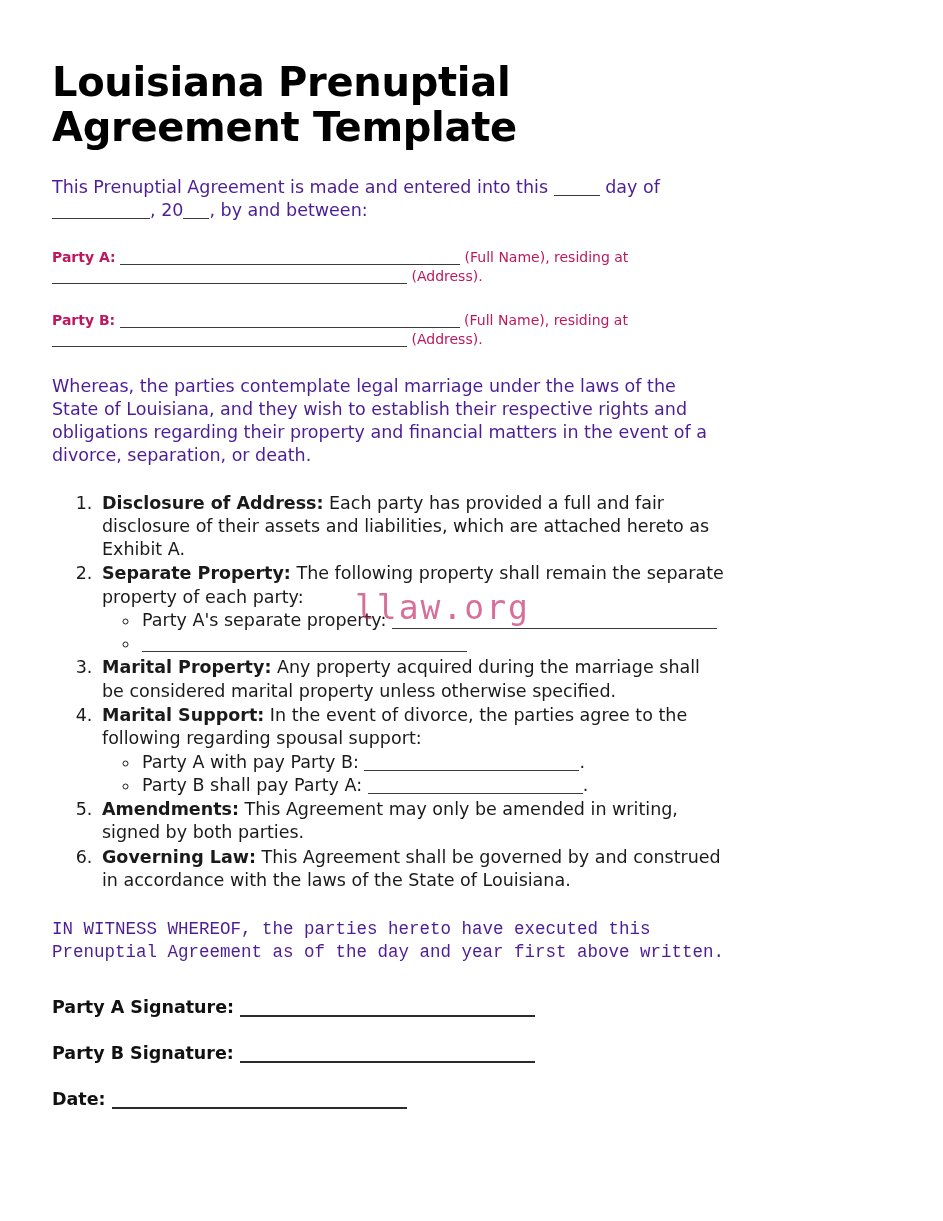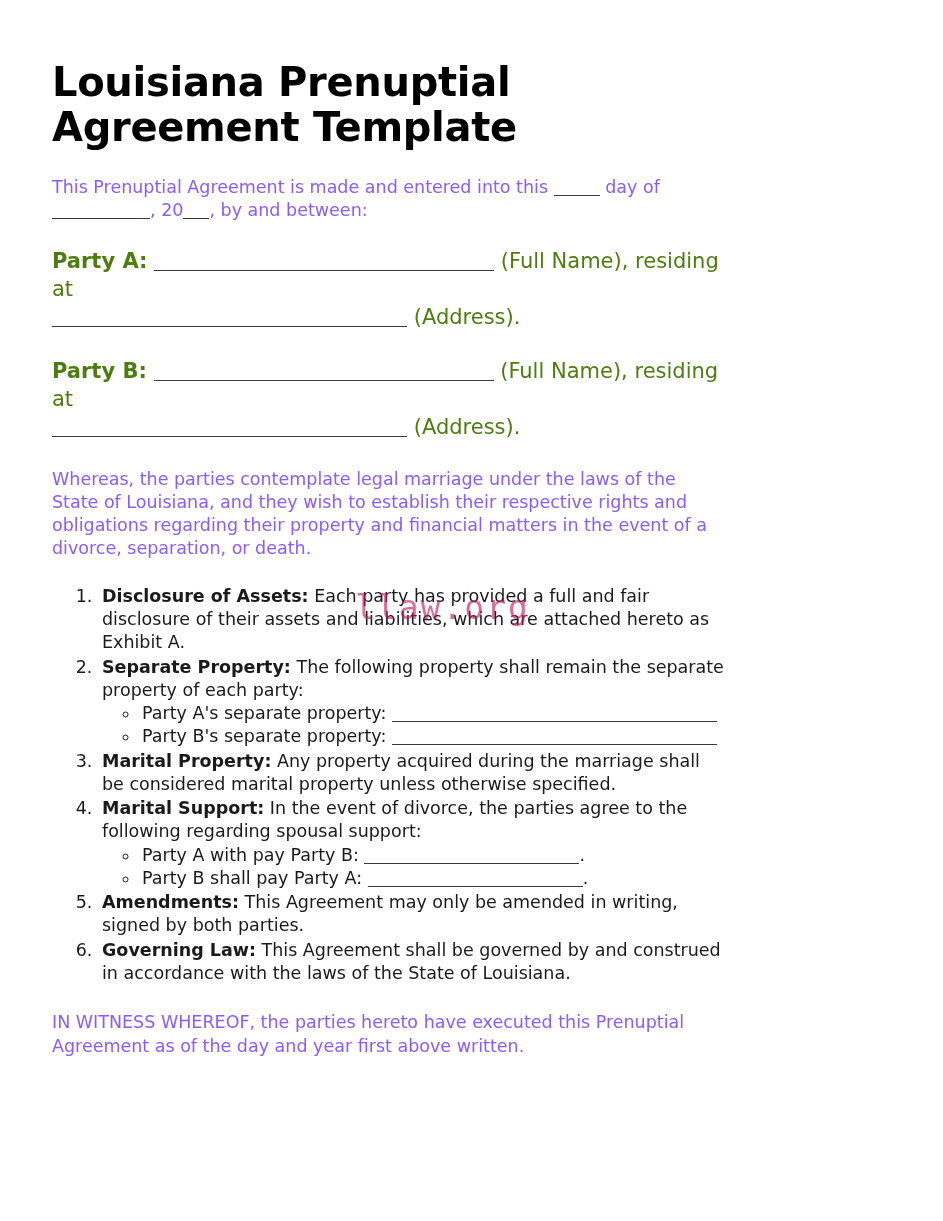--- a/index.html
+++ b/index.html
@@ -28,27 +28,27 @@
     font-weight: bold;
     margin: 8px 0 0 0;
     letter-spacing: -0.3px;
     max-width: 720px;
     color: #000;
   }
   p.para {
     font-size: 17.5px;
     line-height: 1.33;
     margin: 26px 0 0 0;
-    color: #8b5cf6;
+    color: #4c1d95;
   }
   p.party-line {
-    font-size: 21px;
+    font-size: 14px;
     line-height: 1.33;
     margin: 26px 0 0 0;
-    color: #4d7c0f;
+    color: #be185d;
   }
   .b { font-weight: bold; }
   ol.terms {
     font-size: 17.5px;
     line-height: 1.33;
     margin: 24px 0 0 0;
     padding-left: 46px;
     color: #1a1a1a;
   }
   ol.terms > li {
@@ -58,20 +58,21 @@
   ul.subterms {
     list-style-type: circle;
     font-size: 17.5px;
     line-height: 1.33;
     margin: 0;
     padding-left: 38px;
   }
   ul.subterms > li { padding-left: 2px; }
   .closing {
     margin-top: 30px;
+    font-family: Liberation Mono, monospace;
   }
   .sig-block { margin-top: 32px; }
   .sig-line {
     font-size: 17.5px;
     font-weight: bold;
     margin: 0 0 26px 0;
     color: #111;
   }
   .sig-line:last-child { margin-bottom: 0; }
   .rule {
@@ -127,33 +128,32 @@
     <span>(Full Name), residing at</span><br>
     <span class="rule thin" style="width:355px"></span>
     <span>(Address).</span>
   </p>
 
   <p class="para">Whereas, the parties contemplate legal marriage under the laws of the State of Louisiana, and they wish to establish their respective rights and obligations regarding their property and financial matters in the event of a divorce, separation, or death.</p>
 
 
   <ol class="terms">
     <li>
-      <span class="b">Disclosure of Assets:</span>
+      <span class="b">Disclosure of Address:</span>
       <span>Each party has provided a full and fair disclosure of their assets and liabilities, which are attached hereto as Exhibit A.</span>
     </li>
     <li>
       <span class="b">Separate Property:</span>
       <span>The following property shall remain the separate property of each party:</span>
       <ul class="subterms">
         <li>
           <span>Party A's separate property:</span>
           <span class="rule thin" style="width:325px"></span>
         </li>
         <li>
-          <span>Party B's separate property:</span>
           <span class="rule thin" style="width:325px"></span>
         </li>
       </ul>
     </li>
     <li>
       <span class="b">Marital Property:</span>
       <span>Any property acquired during the marriage shall be considered marital property unless otherwise specified.</span>
     </li>
     <li>
       <span class="b">Marital Support:</span>
@@ -174,16 +174,30 @@
       <span>This Agreement may only be amended in writing, signed by both parties.</span>
     </li>
     <li>
       <span class="b">Governing Law:</span>
       <span>This Agreement shall be governed by and construed in accordance with the laws of the State of Louisiana.</span>
     </li>
   </ol>
 
   <p class="para closing">IN WITNESS WHEREOF, the parties hereto have executed this Prenuptial Agreement as of the day and year first above written.</p>
 
+  <div class="sig-block">
+    <p class="sig-line">
+      <span>Party A Signature:</span>
+      <span class="rule w-295"></span>
+    </p>
+    <p class="sig-line">
+      <span>Party B Signature:</span>
+      <span class="rule w-295"></span>
+    </p>
+    <p class="sig-line">
+      <span>Date:</span>
+      <span class="rule w-295"></span>
+    </p>
+  </div>
 
   <div class="watermark">llaw.org</div>
 
 </div>
 
 </body></html>

